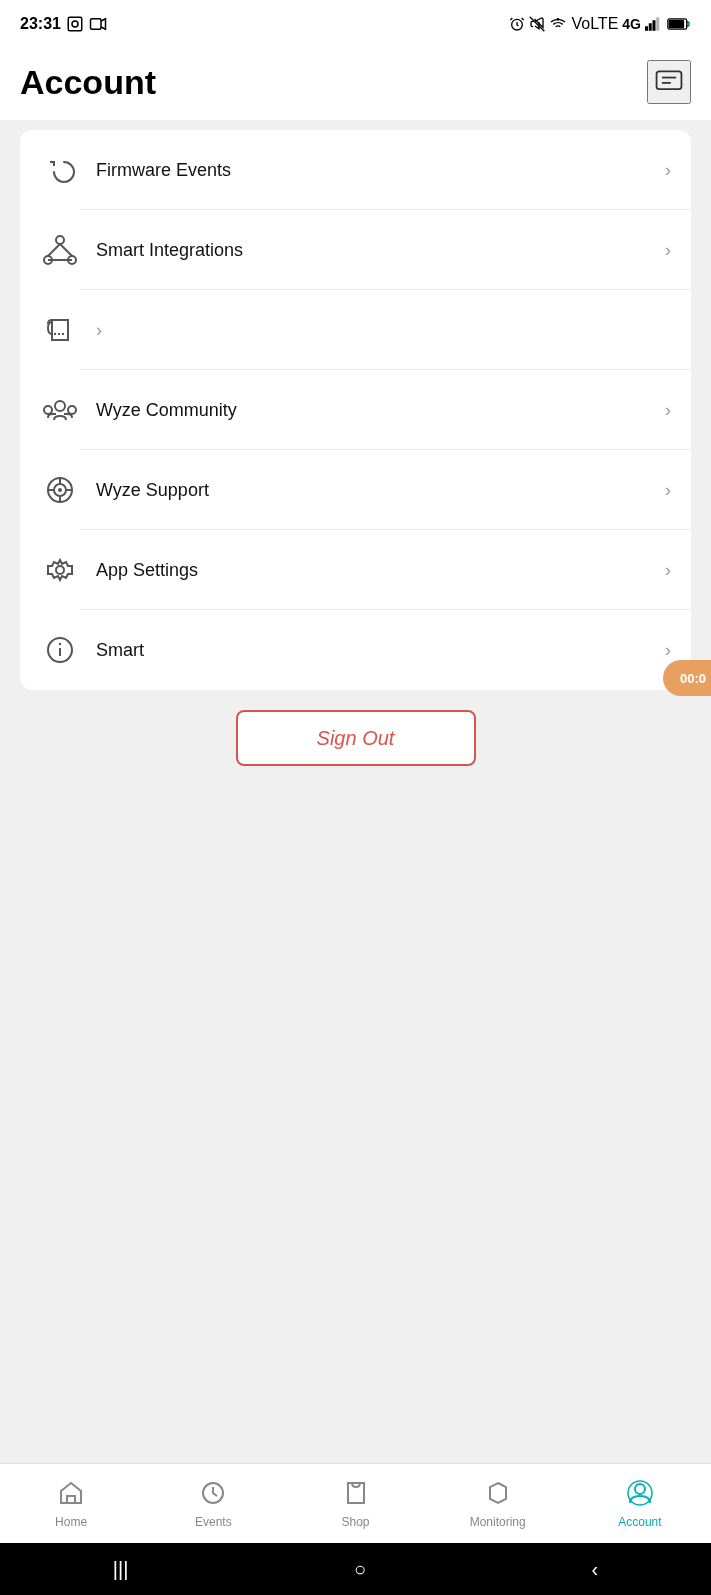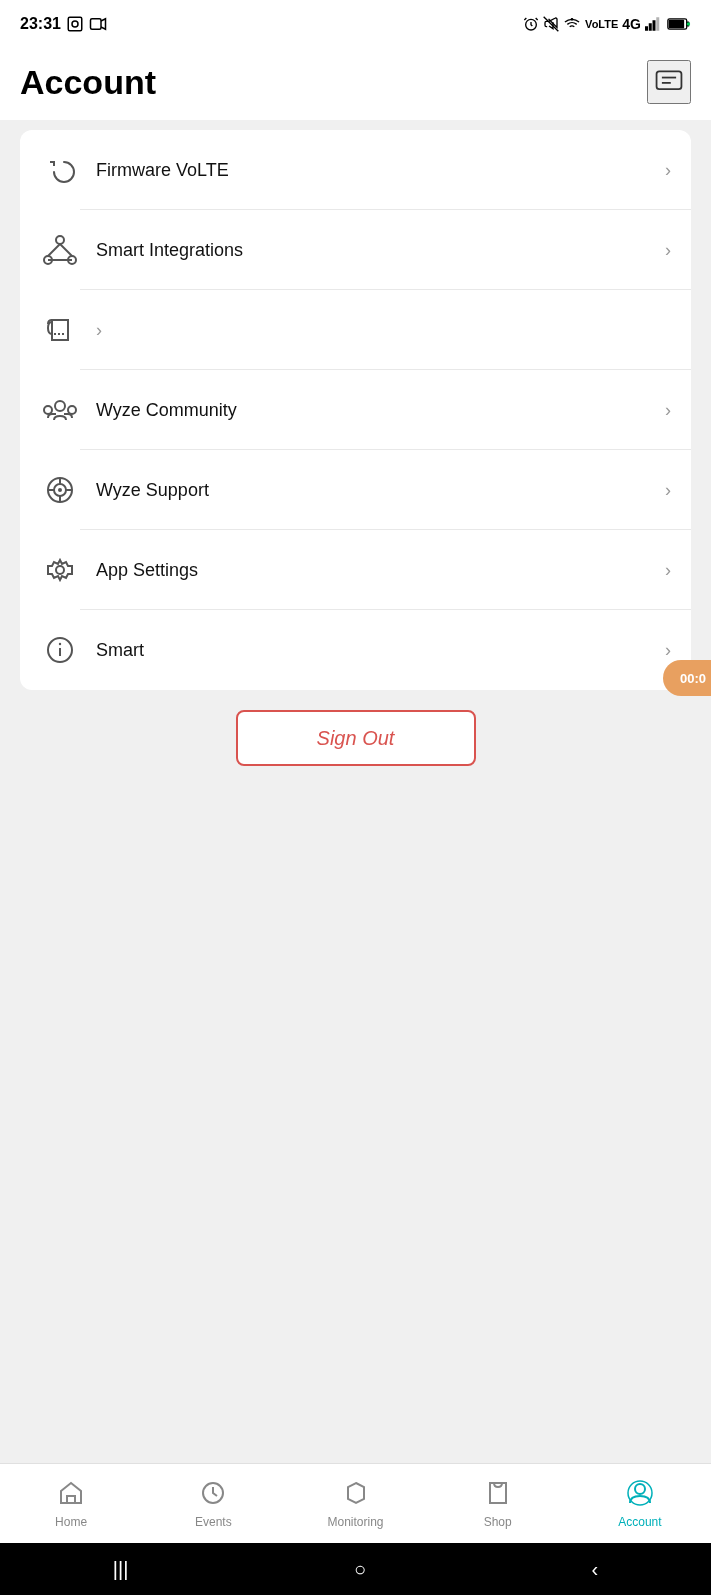--- a/index.html
+++ b/index.html
@@ -239,21 +239,21 @@
         <path d="M15 9.34V19l-6-4"></path>
       </svg>
 
     <svg width="18" height="16" viewBox="0 0 24 24" fill="none" stroke="#000" stroke-width="2">
         <circle cx="12" cy="5" r="1" fill="#000"></circle>
         <path d="M5 12.55a11 11 0 0 1 14.08 0"></path>
         <path d="M1.42 9A16 16 0 0 1 22.58 9"></path>
         <path d="M8.53 16.11a6 6 0 0 1 6.95 0"></path>
       </svg>
 
-    <span style="font-size:11px; font-weight:700;">VoLTE</span>
+    <span style="font-size:16px; font-weight:400;">VoLTE</span>
 
     <span style="font-size:14px; font-weight:700;">4G</span>
 
     <svg width="18" height="14" viewBox="0 0 24 18" fill="#000">
         <rect x="0" y="12" width="4" height="6"></rect>
         <rect x="5" y="8" width="4" height="10"></rect>
         <rect x="10" y="4" width="4" height="14"></rect>
         <rect x="15" y="0" width="4" height="18" opacity="0.3"></rect>
       </svg>
 
@@ -283,21 +283,21 @@
 
   <div class="menu-card">
 
     <div class="menu-item">
       <div class="menu-item-icon">
         <svg width="32" height="32" viewBox="0 0 32 32" fill="none" stroke="#555" stroke-width="2">
           <path d="M 20 8 A 10 10 0 1 1 10 18" stroke-linecap="round"></path>
           <polyline points="10,12 10,8 6,8"></polyline>
         </svg>
       </div>
-      <span class="menu-item-label">Firmware VoLTE</span>
+      <span class="menu-item-label">Firmware Events</span>
       <span class="menu-item-chevron">›</span>
     </div>
 
     <div class="menu-item">
       <div class="menu-item-icon">
         <svg width="36" height="32" viewBox="0 0 36 32" fill="none" stroke="#555" stroke-width="2">
           <circle cx="18" cy="6" r="4"></circle>
           <circle cx="6" cy="26" r="4"></circle>
           <circle cx="30" cy="26" r="4"></circle>
           <line x1="18" y1="10" x2="6" y2="22"></line>
@@ -401,34 +401,34 @@
         <circle cx="13" cy="13" r="10"></circle>
         <polyline points="13 7 13 13 17 16"></polyline>
       </svg>
     </div>
     <span class="nav-label">Events</span>
   </div>
 
   <div class="nav-item">
     <div class="nav-icon">
       <svg width="26" height="26" viewBox="0 0 26 26" fill="none" stroke="#888" stroke-width="2">
-        <path d="M13 3 L21 7 L21 19 L13 23 L5 19 L5 7 Z"></path>
-      </svg>
-    </div>
-    <span class="nav-label">Monitoring</span>
+        <path d="M5 3 L5 23 L21 23 L21 3 Z"></path>
+        <path d="M9 3 Q9 7 13 7 Q17 7 17 3"></path>
+      </svg>
+    </div>
+    <span class="nav-label">Shop</span>
   </div>
 
   <div class="nav-item">
     <div class="nav-icon">
       <svg width="26" height="26" viewBox="0 0 26 26" fill="none" stroke="#888" stroke-width="2">
-        <path d="M5 3 L5 23 L21 23 L21 3 Z"></path>
-        <path d="M9 3 Q9 7 13 7 Q17 7 17 3"></path>
-      </svg>
-    </div>
-    <span class="nav-label">Shop</span>
+        <path d="M13 3 L21 7 L21 19 L13 23 L5 19 L5 7 Z"></path>
+      </svg>
+    </div>
+    <span class="nav-label">Monitoring</span>
   </div>
 
   <div class="nav-item">
     <div class="nav-icon active">
       <svg width="26" height="26" viewBox="0 0 26 26" fill="none" stroke="#00b0b9" stroke-width="2">
         <circle cx="13" cy="9" r="5"></circle>
         <path d="M3 23 Q3 16 13 16 Q23 16 23 23"></path>
         <circle cx="13" cy="13" r="12" stroke="#00b0b9" stroke-width="1.5"></circle>
       </svg>
     </div>

